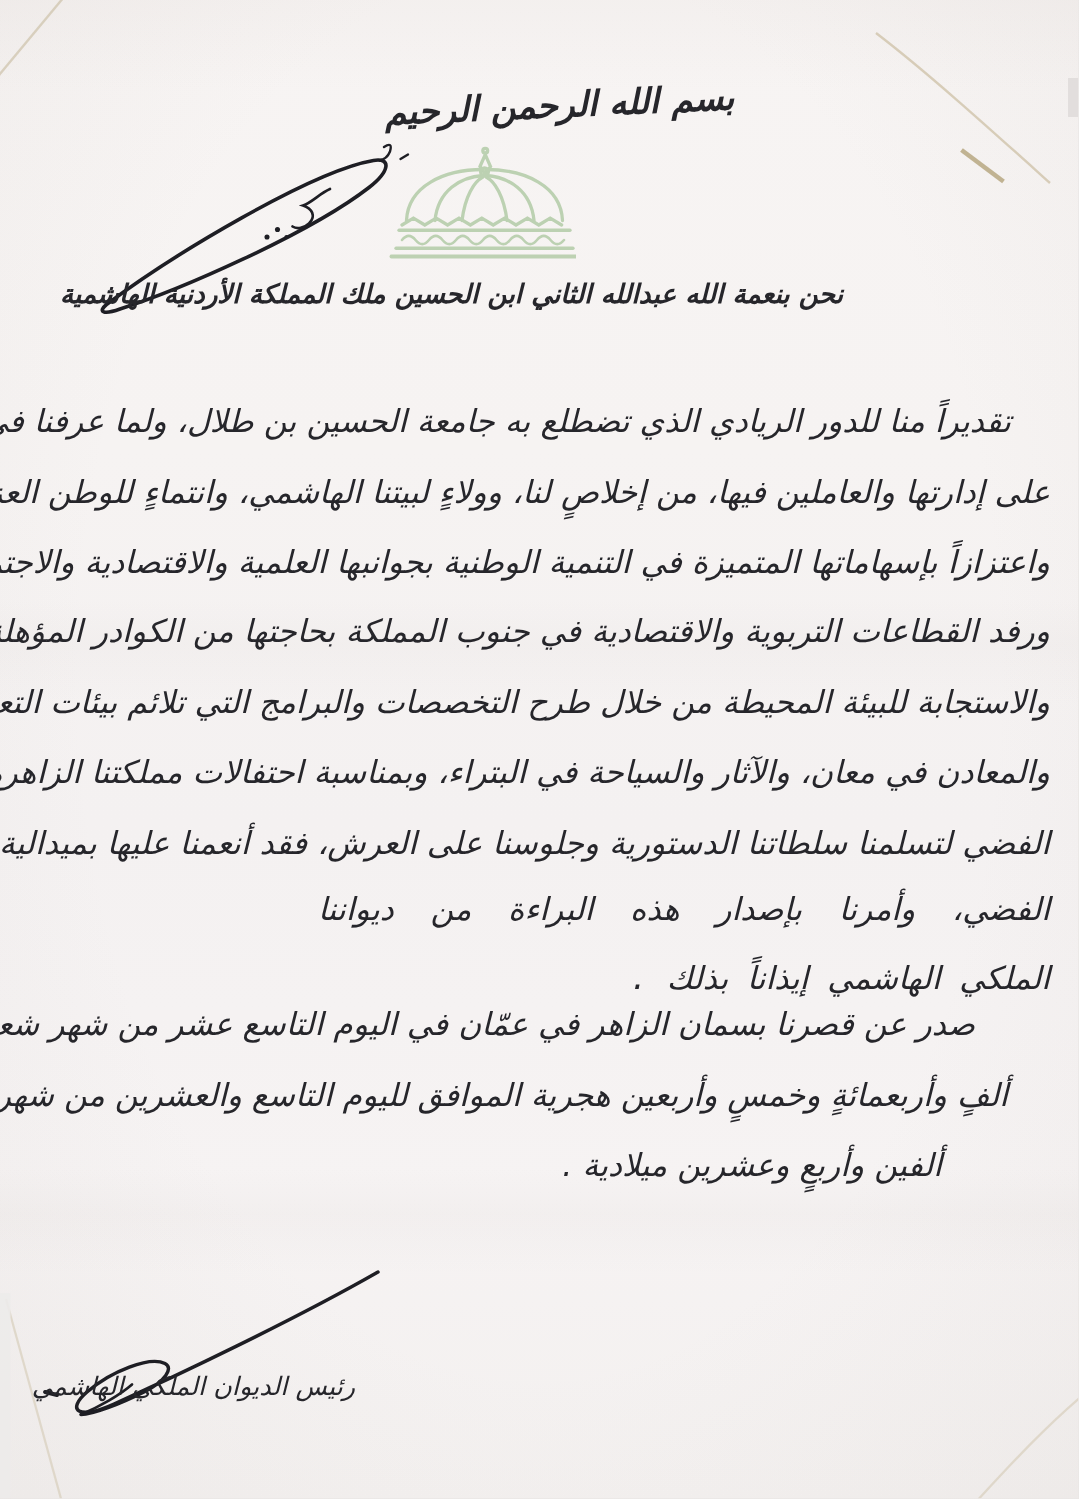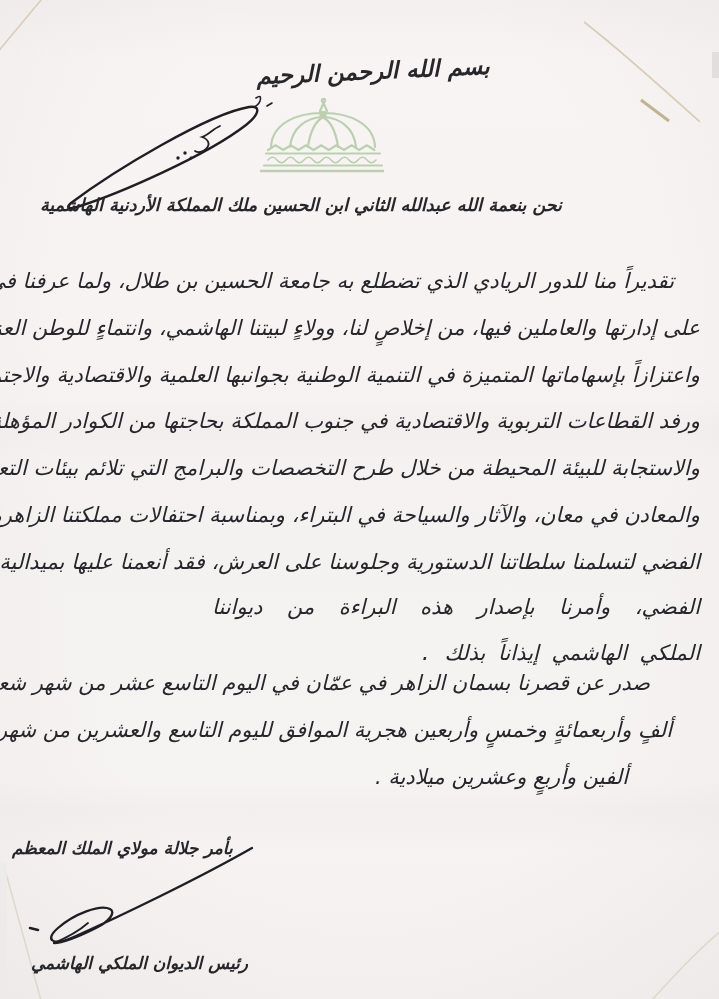--- a/index.html
+++ b/index.html
@@ -21,21 +21,21 @@
   }
   .ar{direction:rtl;font-style:italic;}
   .abs{position:absolute;}
 
   .bismillah{
     top:48px;left:238px;width:270px;height:46px;
     text-align:center;font-size:23px;font-weight:bold;letter-spacing:1px;
     transform:rotate(-2.5deg);line-height:46px;
   }
   .royal-title{
-    top:184px;left:60px;width:502px;height:42px;
+    top:176px;left:60px;width:502px;height:42px;
     text-align:center;font-size:17.5px;font-weight:bold;line-height:42px;
     white-space:nowrap;
   }
   .body-block{top:258px;left:22px;width:678px;}
   .body-block .ln{
     height:46.8px;line-height:46.8px;font-size:21px;
     text-align:justify;text-align-last:justify;white-space:nowrap;
   }
   .body-block .ln.first{text-indent:26px;}
   .body-block .ln.last{text-align-last:right;padding-left:190px;white-space:normal;font-family:Liberation Mono, monospace;}
@@ -46,22 +46,22 @@
     text-align:justify;text-align-last:justify;white-space:nowrap;
   }
   .date-block .ln.first{text-indent:22px;}
   .date-block .ln.last{text-align-last:right;padding-right:44px;padding-left:150px;white-space:normal;}
 
   .order-line{
     top:828px;left:12px;width:232px;height:40px;
     font-size:17px;font-weight:bold;text-align:left;line-height:40px;white-space:nowrap;
   }
   .chief-title{
-    top:942px;left:10px;width:238px;height:42px;
-    font-size:17px;font-weight:bold;line-height:42px;white-space:nowrap;
+    top:904px;left:10px;width:238px;height:42px;
+    font-size:17px;font-weight:normal;text-align:center;line-height:42px;white-space:nowrap;
   }
   svg{display:block;}
 </style>
 </head>
 <body>
 
 <div class="page">
 
   <svg class="abs" style="left:0;top:0;" width="719" height="999" viewBox="0 0 719 999">
     <path d="M -4 54 L 46 -6" stroke="#cfc4ad" stroke-width="1.6" fill="none" opacity="0.75"></path>
@@ -120,21 +120,20 @@
     <div class="ar ln">الفضي لتسلمنا سلطاتنا الدستورية وجلوسنا على العرش، فقد أنعمنا عليها بميدالية اليوبيل</div>
     <div class="ar ln last">الفضي، وأمرنا بإصدار هذه البراءة من ديواننا الملكي الهاشمي إيذاناً بذلك .</div>
   </div>
 
   <div class="abs date-block">
     <div class="ar ln first">صدر عن قصرنا بسمان الزاهر في عمّان في اليوم التاسع عشر من شهر شعبان سنة</div>
     <div class="ar ln">ألفٍ وأربعمائةٍ وخمسٍ وأربعين هجرية الموافق لليوم التاسع والعشرين من شهر شباط سنة</div>
     <div class="ar ln last">ألفين وأربعٍ وعشرين ميلادية .</div>
   </div>
 
-  <div class="abs ar order-line">بأمر جلالة مولاي الملك المعظم</div>
 
   <svg class="abs" style="left:16px;top:844px;" width="240" height="112" viewBox="0 0 240 112">
     <g stroke="#1e1e24" fill="none" stroke-linecap="round">
       <path d="M 236 4 C 180 36 100 74 60 92 C 36 103 28 96 42 84 C 58 70 84 60 94 65 C 100 68 94 77 80 84 C 64 92 46 99 38 99" stroke-width="2.3"></path>
       <path d="M 38 99 C 50 94 64 86 72 79" stroke-width="1.8"></path>
       <path d="M 14 84 l 8 2" stroke-width="2.6"></path>
     </g>
   </svg>
 
   <div class="abs ar chief-title">رئيس الديوان الملكي الهاشمي</div>

